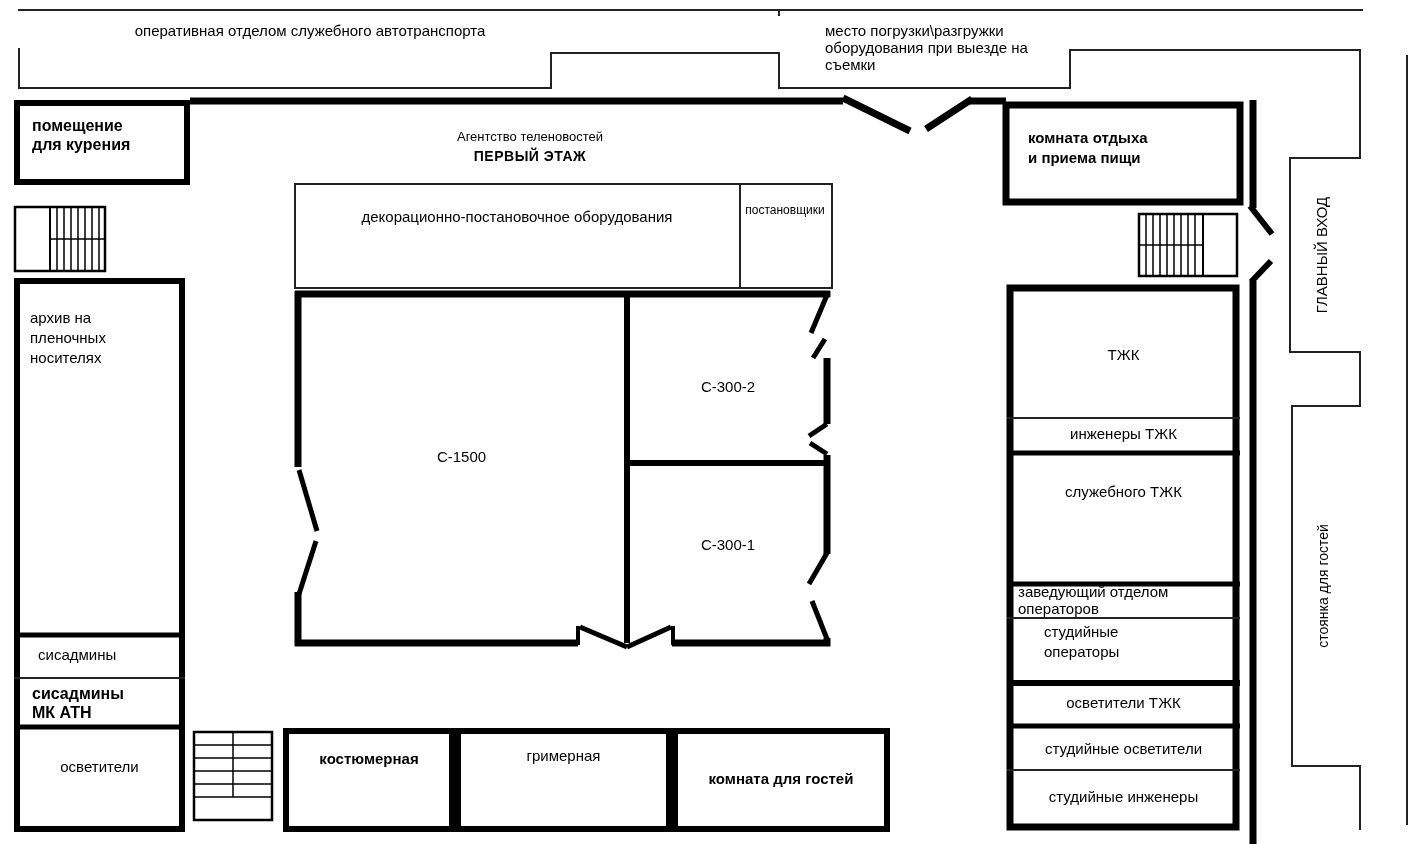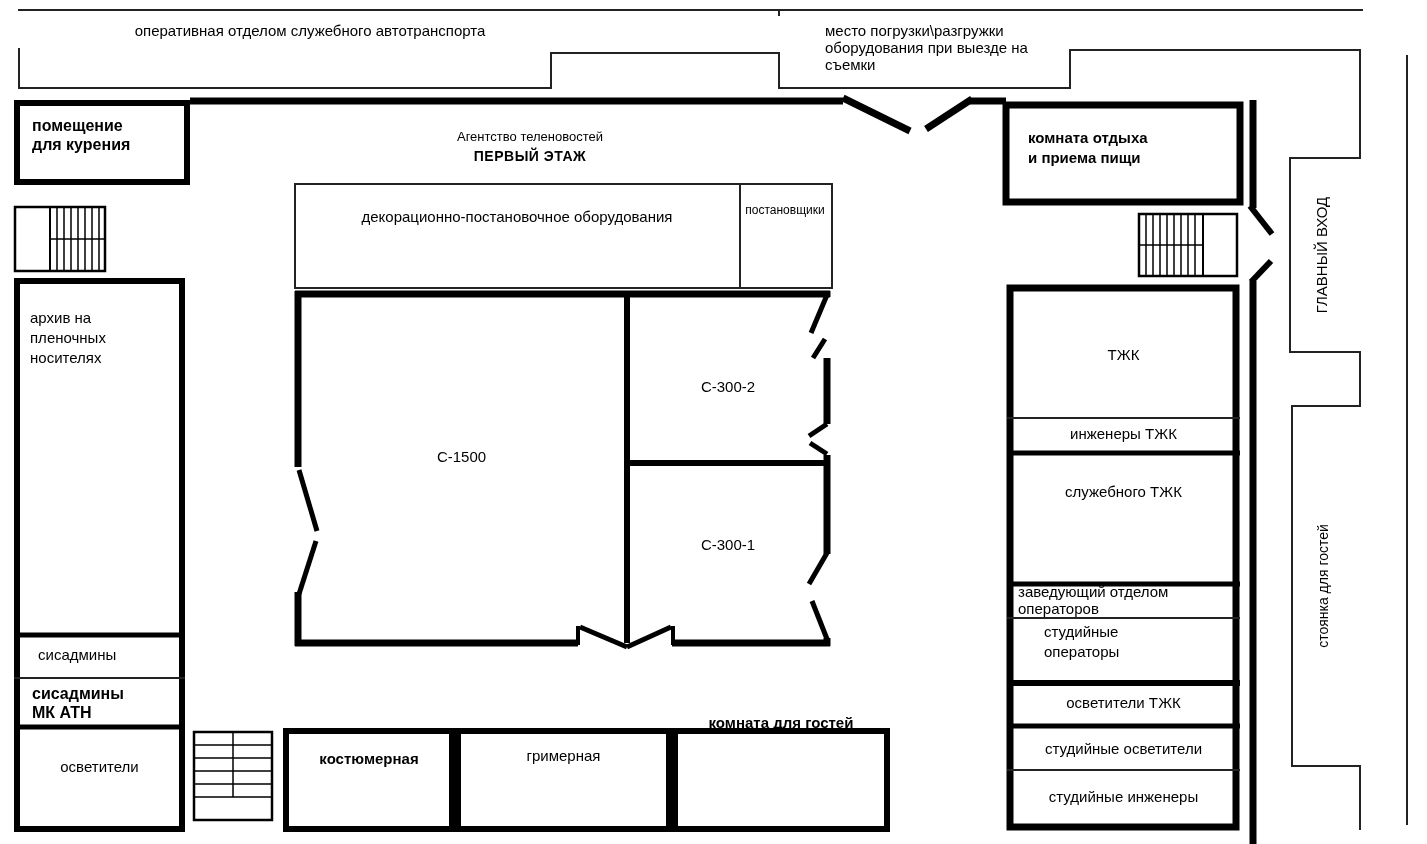--- a/index.html
+++ b/index.html
@@ -156,21 +156,21 @@
 
   <div class="lbl b s16" style="left:32px;top:684px;">сисадмины
 МК АТН</div>
 
   <div class="lbl c" style="left:17px;top:758px;width:165px;">осветители</div>
 
   <div class="lbl c b" style="left:286px;top:750px;width:166px;">костюмерная</div>
 
   <div class="lbl c" style="left:458px;top:747px;width:211px;">гримерная</div>
 
-  <div class="lbl c b" style="left:675px;top:714px;width:212px;">комната для гостей</div>
+  <div class="lbl c b" style="left:675px;top:770px;width:212px;">комната для гостей</div>
 
   <div class="lbl b lh20" style="left:1028px;top:128px;">комната отдыха
 и приема пищи</div>
 
   <div class="lbl c" style="left:1010px;top:346px;width:227px;">ТЖК</div>
 
   <div class="lbl c" style="left:1010px;top:425px;width:227px;">инженеры ТЖК</div>
 
   <div class="lbl c" style="left:1010px;top:483px;width:227px;">служебного ТЖК</div>
 

